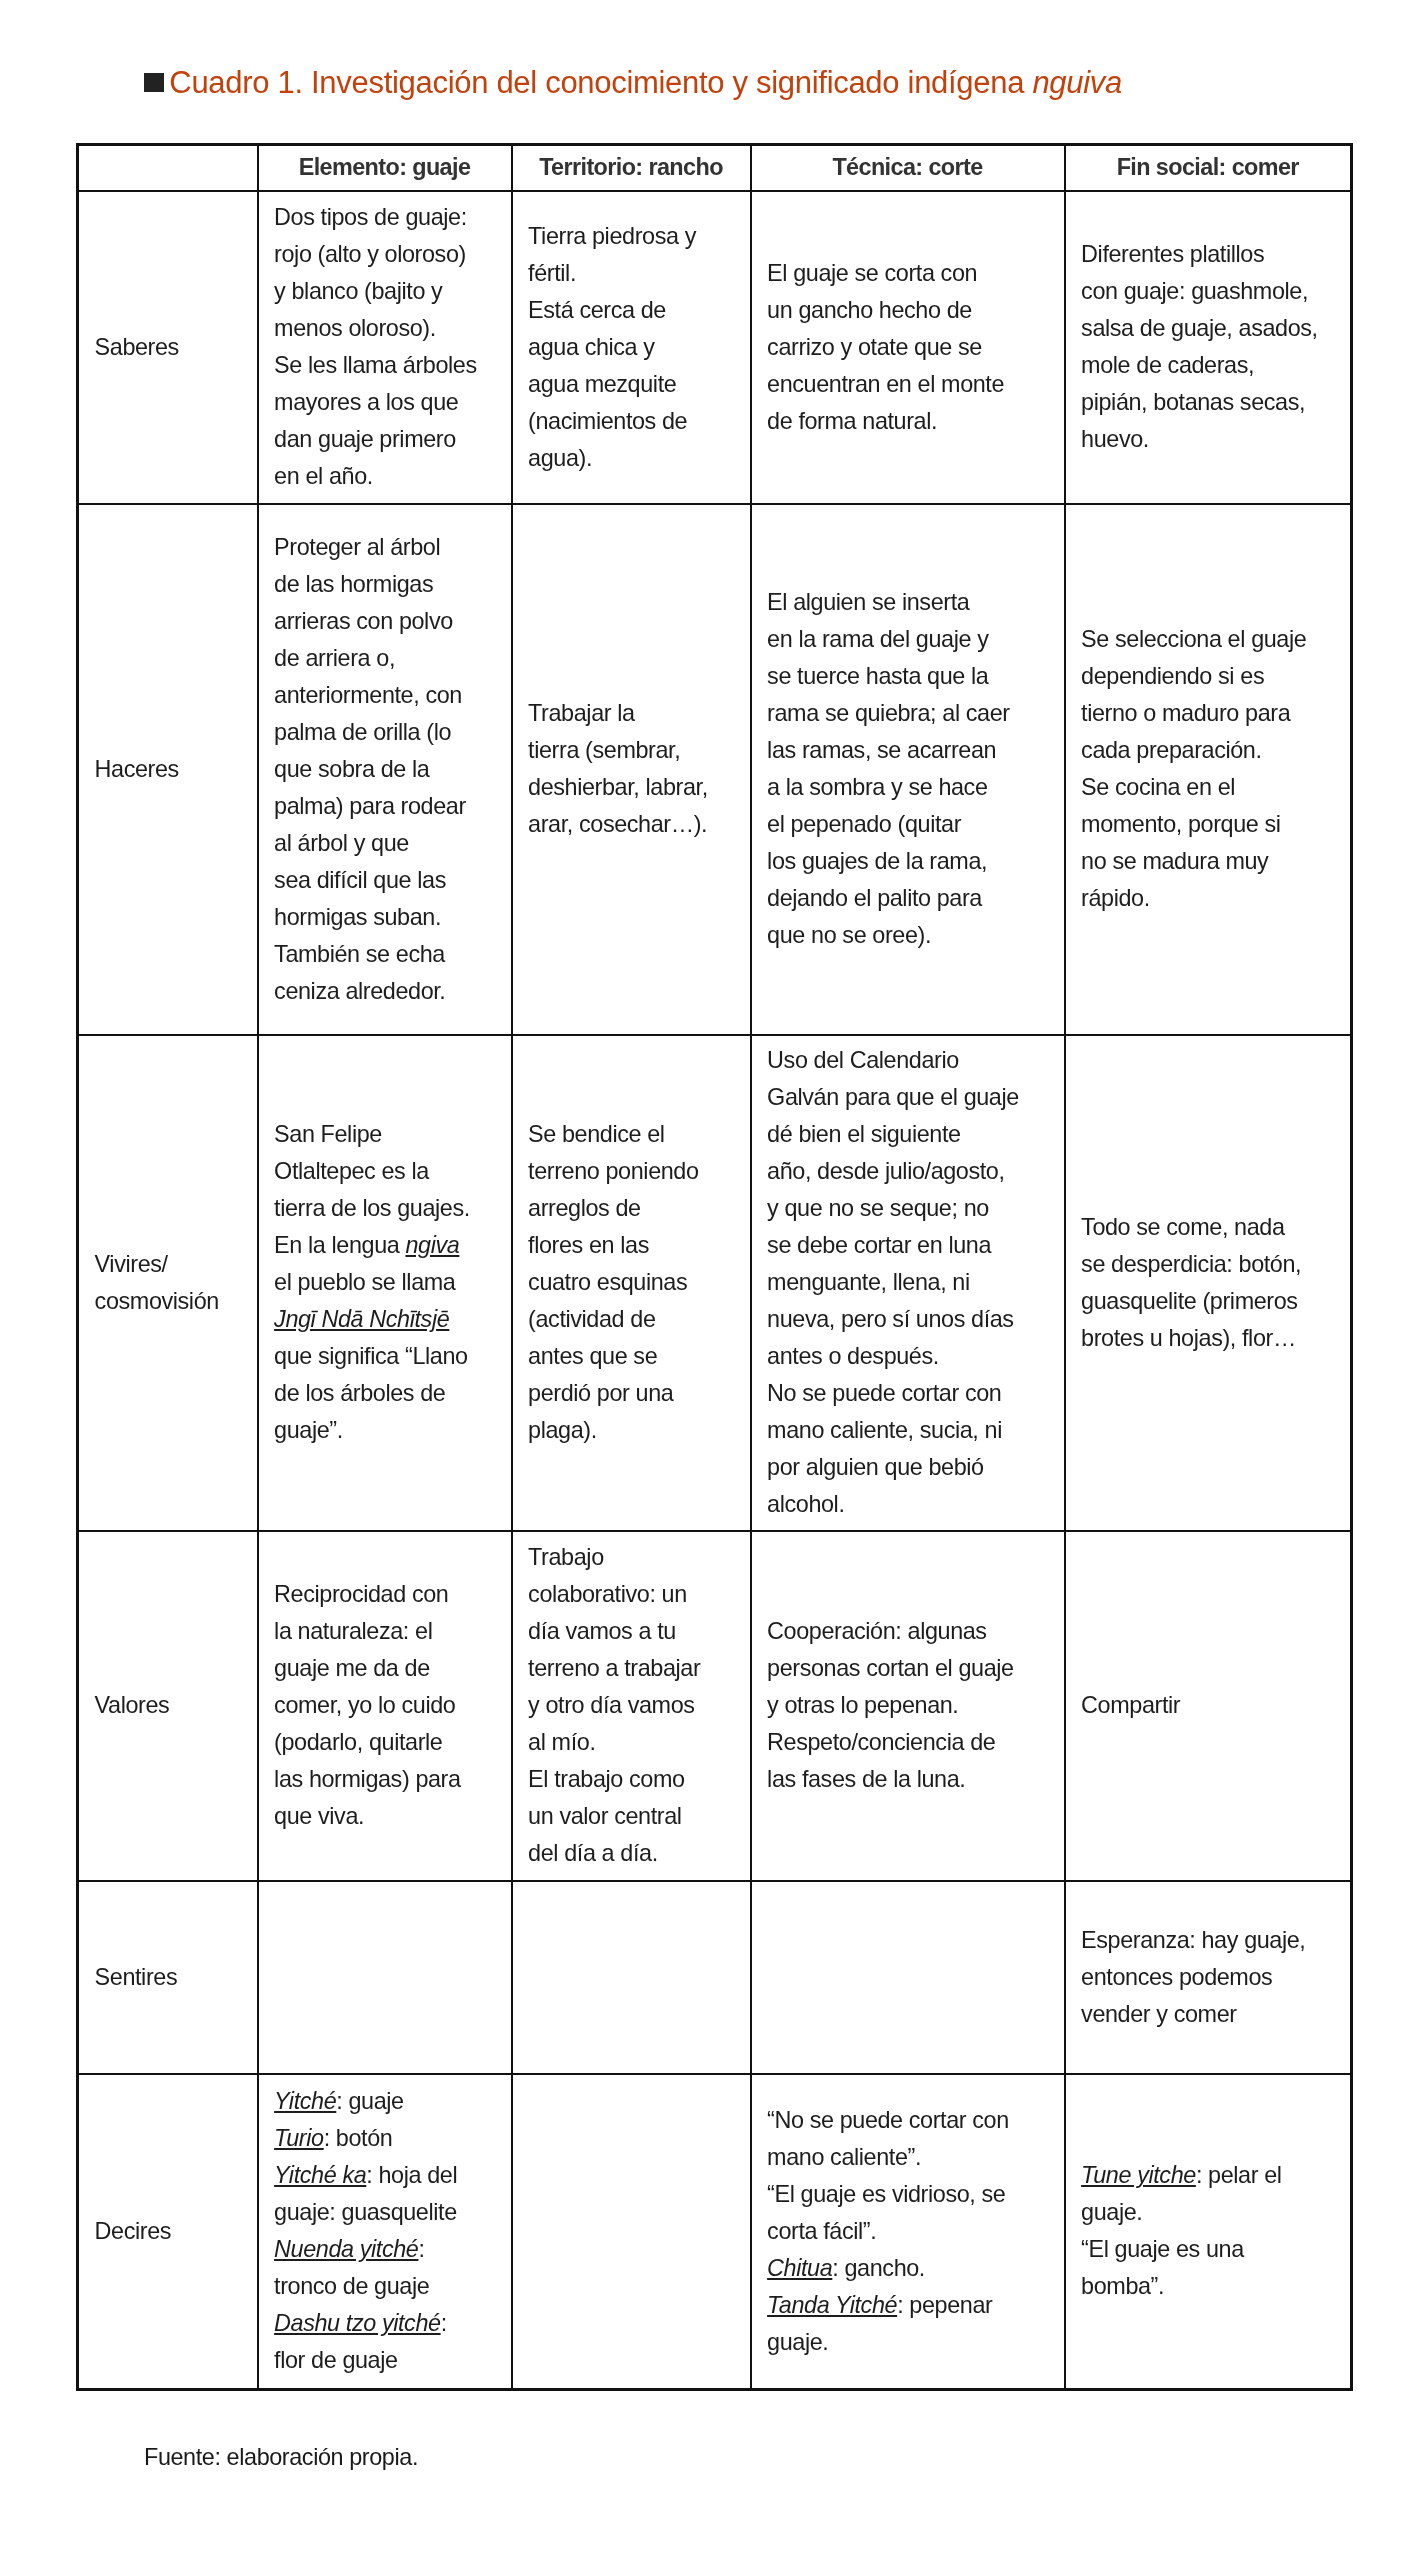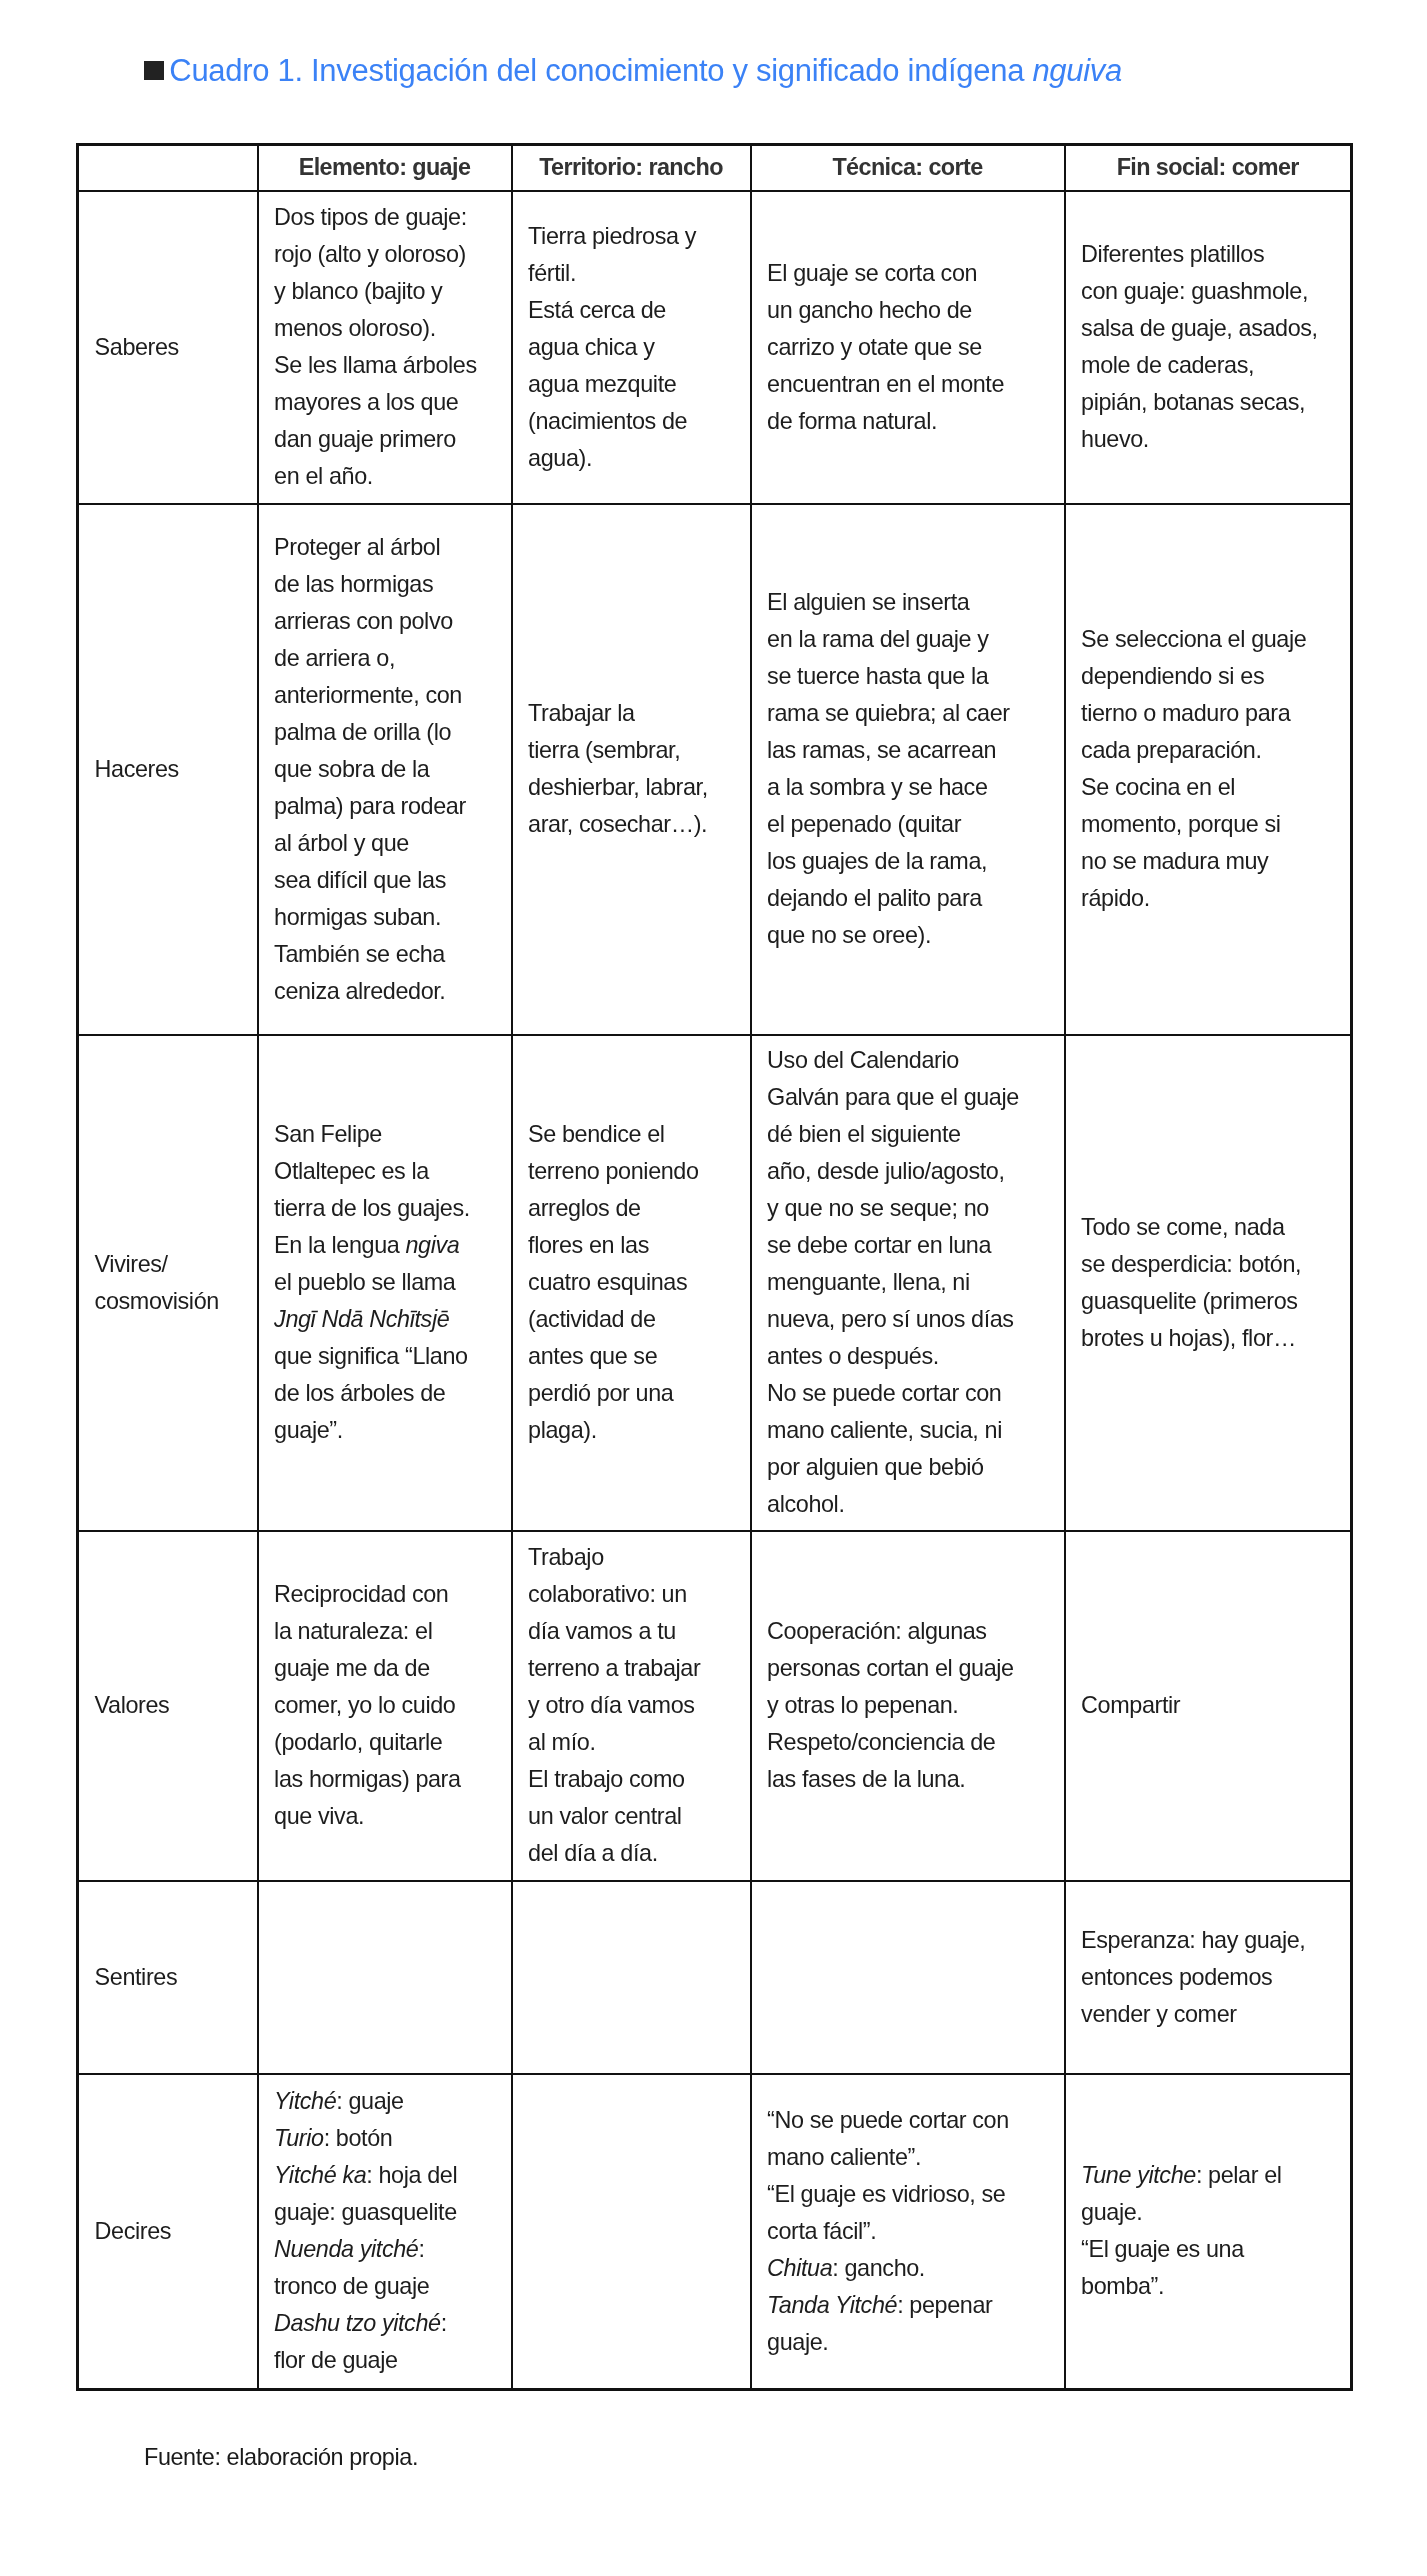--- a/index.html
+++ b/index.html
@@ -1,22 +1,22 @@
 <!DOCTYPE html>
 <html><head>
   <meta charset="utf-8">
   <style>
     html, body { margin: 0; padding: 0; background: #ffffff; }
     body {
       width: 1428px; height: 2576px; position: relative; overflow: hidden;
       font-family: "Liberation Sans", sans-serif; color: #1a1a1a;
     }
     .title {
-      position: absolute; left: 144px; top: 49px;
-      font-size: 31px; line-height: 43px; color: #3b82f6; white-space: nowrap;
+      position: absolute; left: 144px; top: 61px;
+      font-size: 31px; line-height: 43px; color: #c2410c; white-space: nowrap;
       letter-spacing: -0.3px;
     }
     .title .bullet {
       display: inline-block; width: 19.5px; height: 19.5px; background: #222;
       margin-right: 5.8px; vertical-align: 1px;
     }
     .title i { font-style: italic; }
     table.grid {
       position: absolute; left: 76px; top: 143px;
       width: 1274px; border-collapse: collapse; table-layout: fixed;
@@ -27,21 +27,21 @@
       padding: 0 15.6px; font-size: 23.4px; line-height: 37px; color: #1d1d1d;
       font-weight: normal;
       letter-spacing: -0.4px;
     }
     table.grid th {
       font-weight: bold; text-align: center; color: #333; font-size: 23.4px;
       letter-spacing: -0.6px;
     }
     table.grid td.rowlabel { padding-left: 15.6px; }
     .line { display: block; }
-    .line i { font-style: italic; }
+    .line i { font-style: italic; text-decoration: underline; }
     .footer {
       position: absolute; left: 144px; top: 2440px; font-size: 23.4px; line-height: 35px;
       color: #1a1a1a; letter-spacing: -0.4px;
     }
   </style>
 </head>
 <body>
 
 <div class="title"><span class="bullet"></span><span>Cuadro 1. Investigación del conocimiento y significado indígena </span><i>nguiva</i></div>
 

